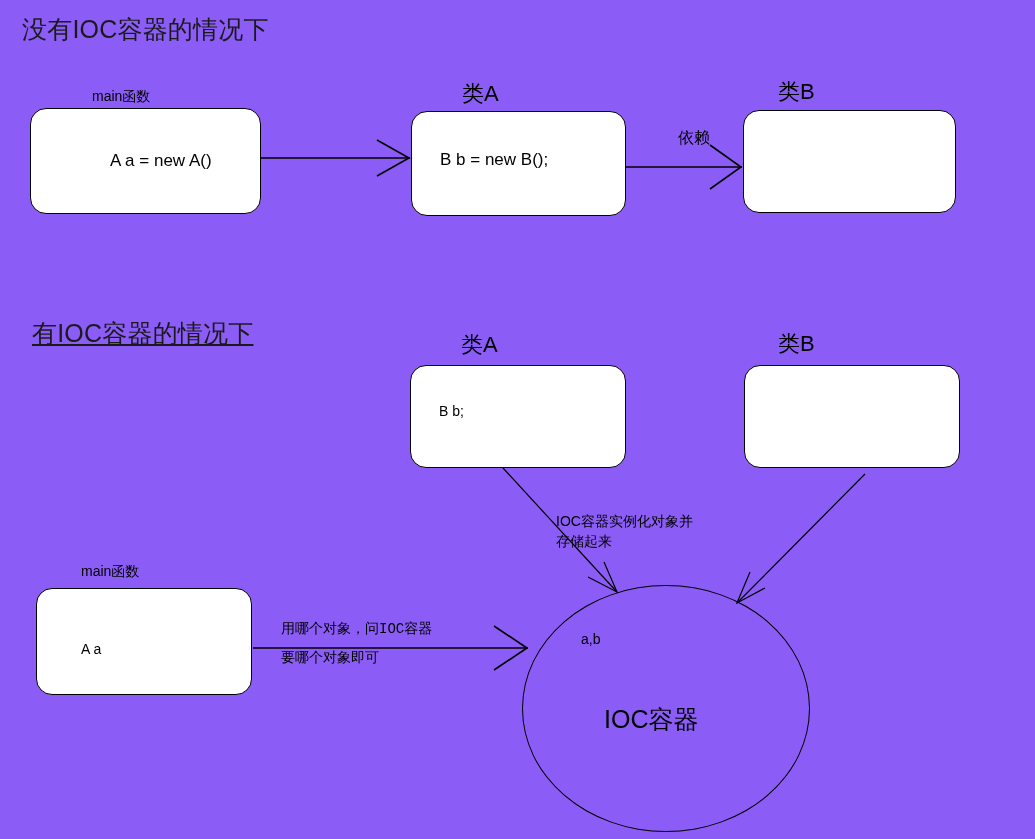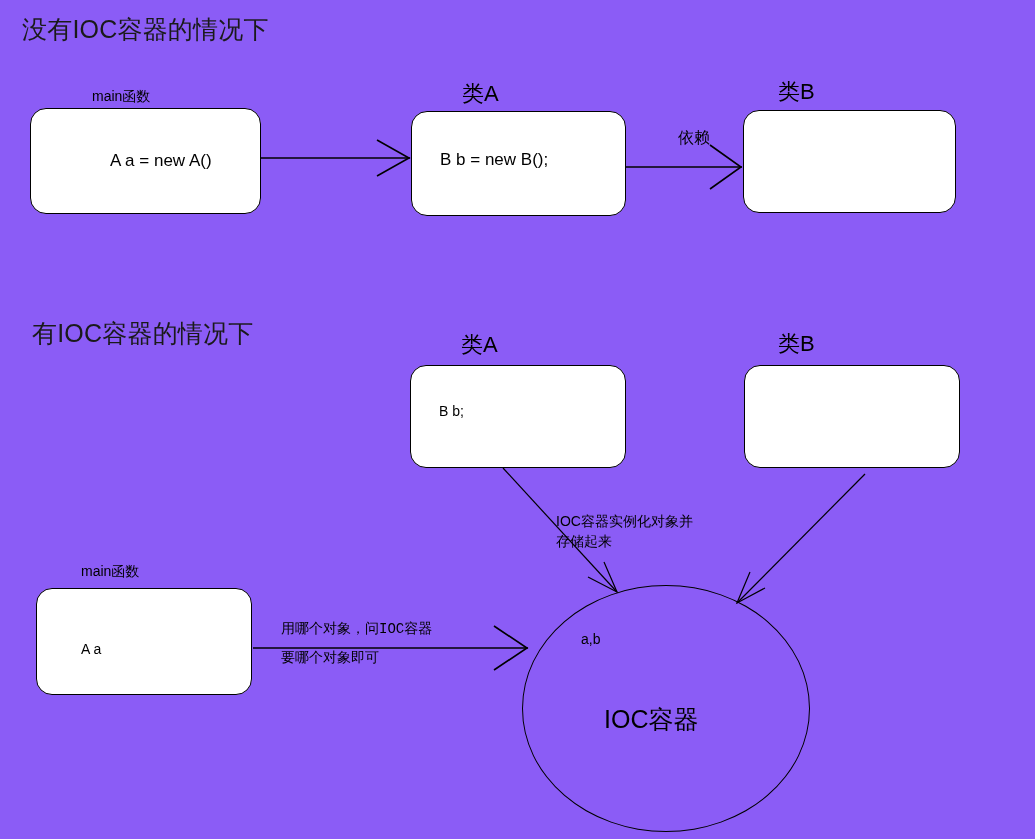--- a/index.html
+++ b/index.html
@@ -124,21 +124,21 @@
   </div>
   <div class="node-text" style="left:440px; top:150px;text-align:center;">B b = new B();</div>
 
   <div class="cap-label" style="left:778px; top:77px;">类B</div>
   <div class="node-box" style="left:743px; top:110px; width:213px; height:103px;">
   </div>
   <div class="node-text" style="left:772px; top:150px;"></div>
 
   <div class="edge-label big" style="left:650px; top:128px;">依赖</div>
 
-  <div class="section-title" style="left:32px; top:320px;">有IOC容器的情况下</div>
+  <div class="section-title" style="left:32px; top:320px;text-decoration:underline;">有IOC容器的情况下</div>
 
   <div class="cap-label" style="left:461px; top:330px;">类A</div>
   <div class="node-box" style="left:410px; top:365px; width:216px; height:103px;">
   </div>
   <div class="node-text small" style="left:439px; top:403px;">B  b;</div>
 
   <div class="cap-label" style="left:778px; top:329px;">类B</div>
   <div class="node-box" style="left:744px; top:365px; width:216px; height:103px;">
   </div>
   <div class="node-text small" style="left:773px; top:403px;"></div>

